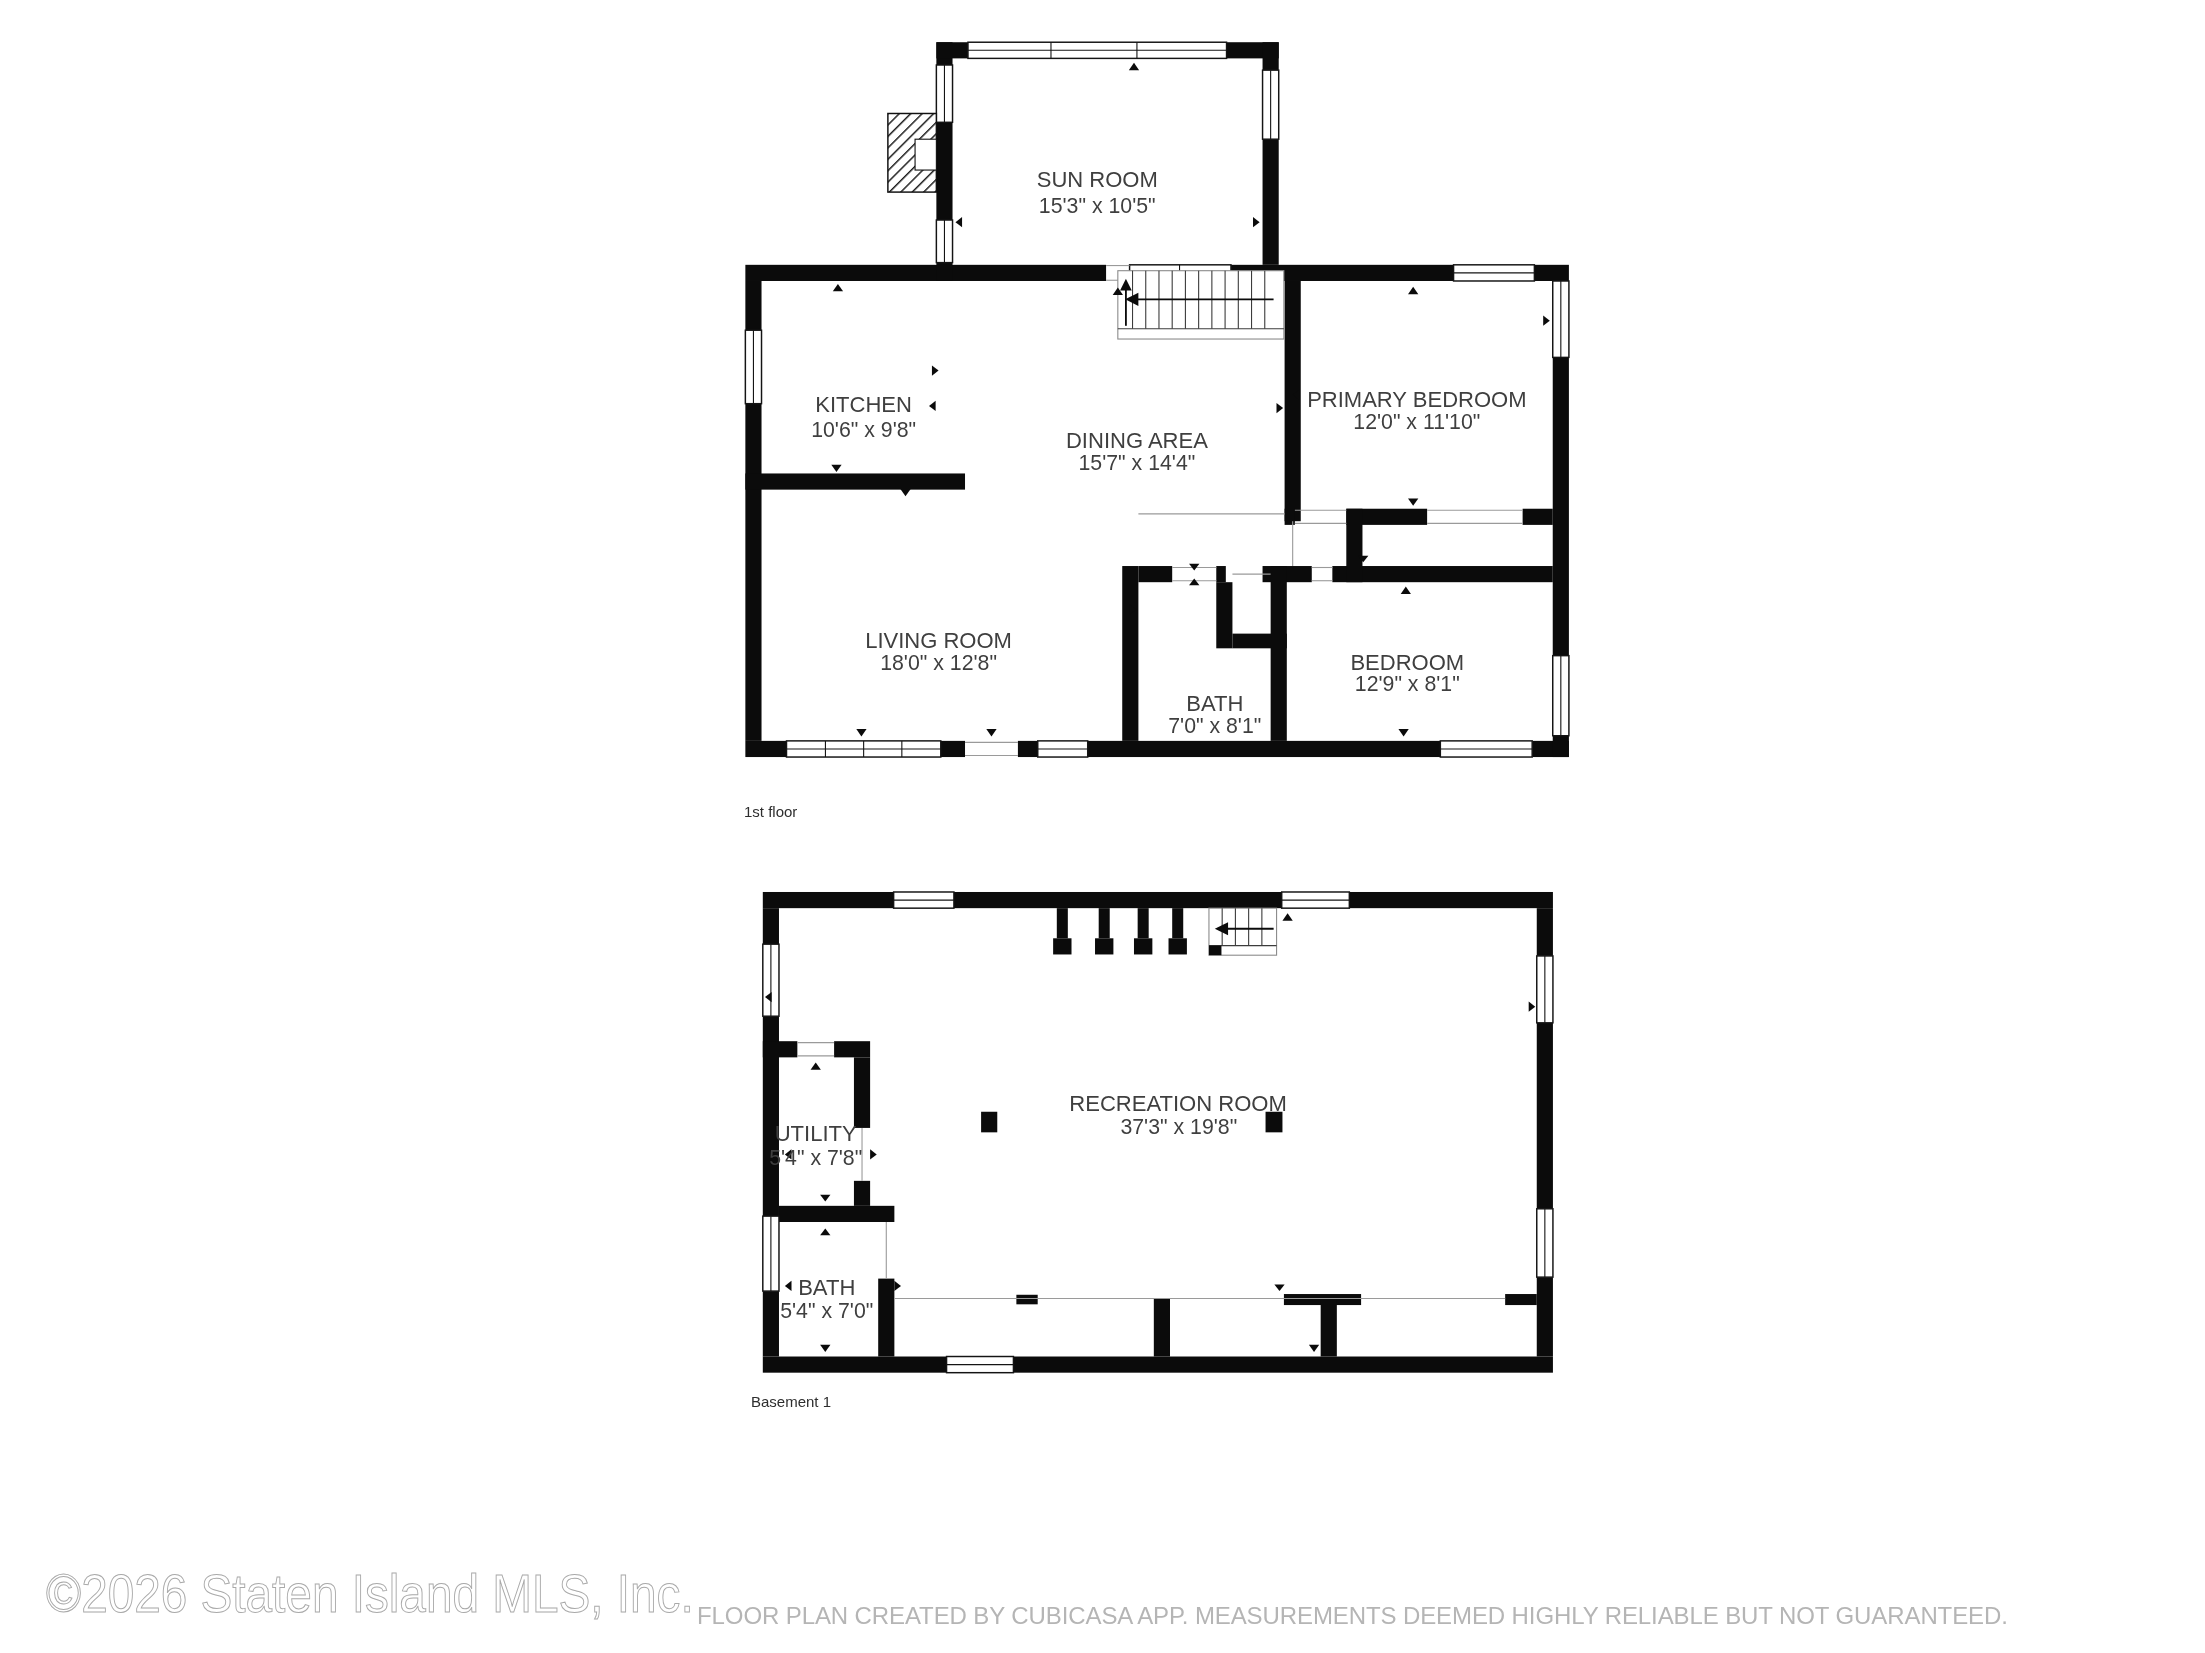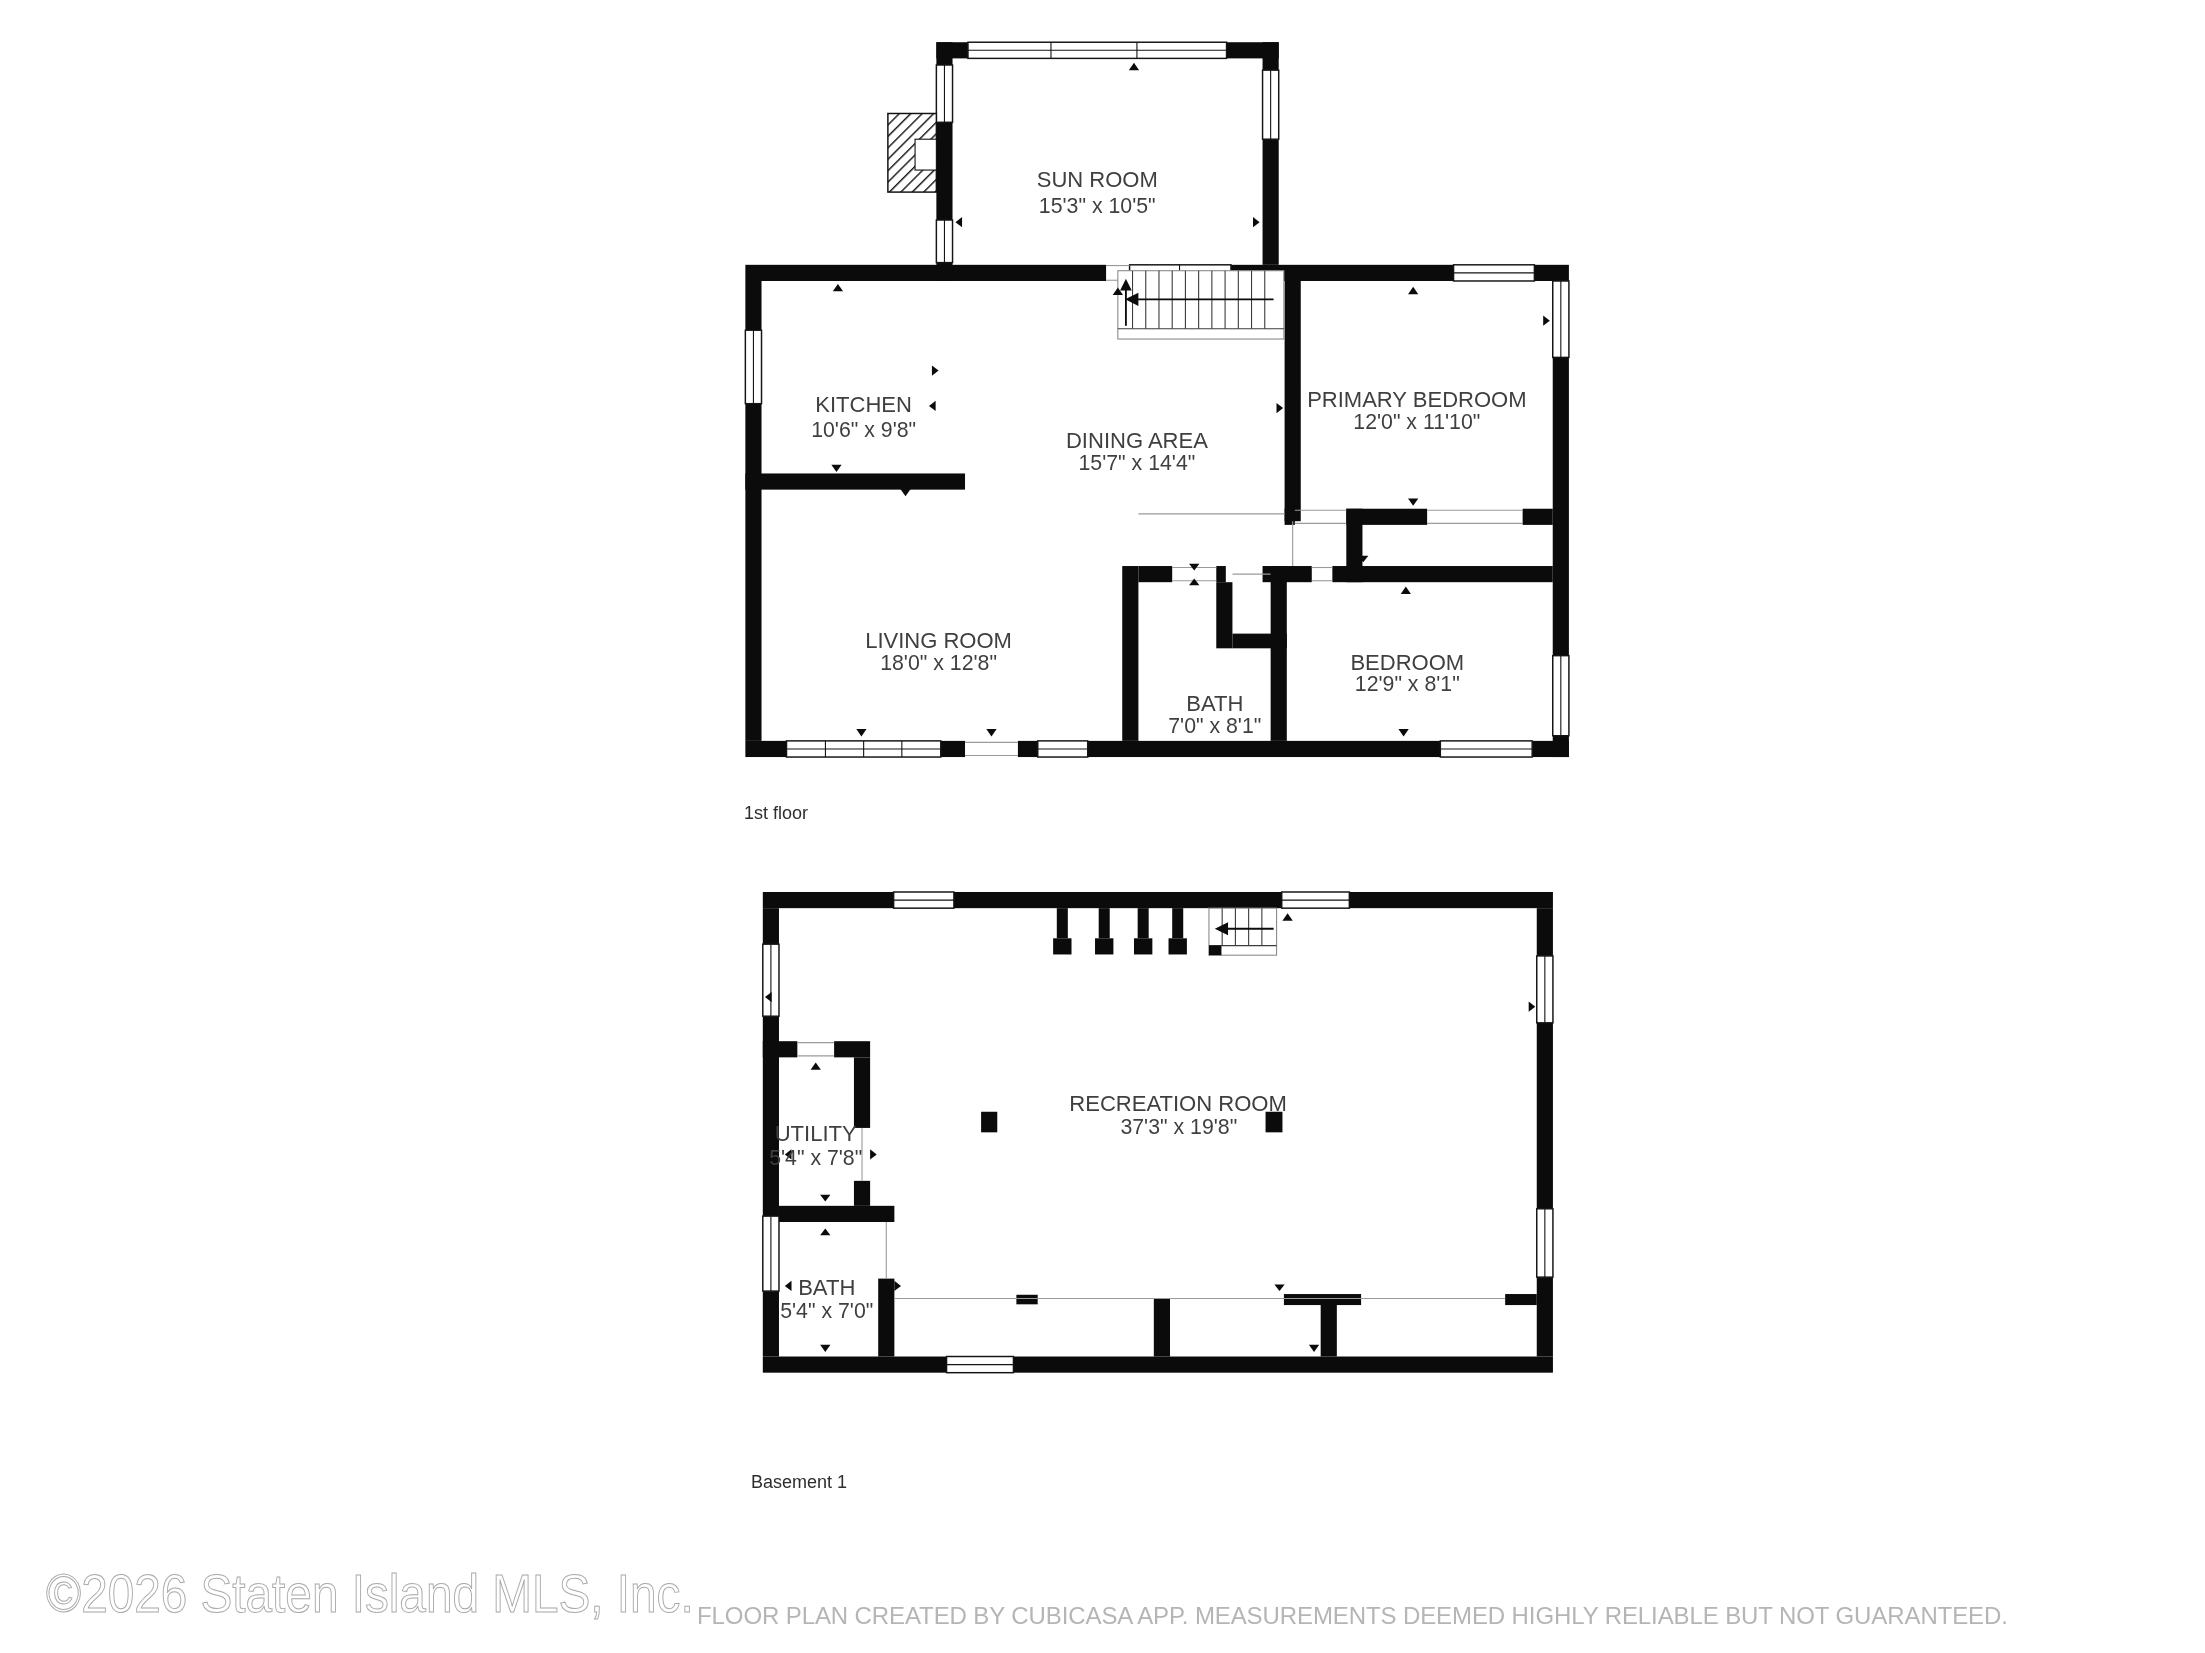--- a/index.html
+++ b/index.html
@@ -9,21 +9,21 @@
   .w{fill:var(--wall,#0b0b0b);}
   .win{fill:#ffffff;stroke:#141414;stroke-width:2px;}
   .wl{stroke:#141414;stroke-width:1.5px;}
   .thin{stroke:#9a9a9a;stroke-width:1.5px;fill:none;}
   .stairbox{stroke:#8c8c8c;stroke-width:1.5px;fill:#fff;}
   .tread{stroke:#3c3c3c;stroke-width:1.5px;}
   .arrow{stroke:#0b0b0b;stroke-width:2.5px;fill:none;}
   .m{fill:#0b0b0b;}
   text.rn{font-size:30px;fill:var(--label-text,#3f3f3f);text-anchor:middle;}
   text.rd{font-size:29px;fill:var(--label-text,#3f3f3f);text-anchor:middle;}
-  .floorlabel{position:absolute;font-size:18px;color:var(--floor-label-text,#2e2e2e);white-space:nowrap;}
+  .floorlabel{position:absolute;font-size:15px;color:var(--floor-label-text,#2e2e2e);white-space:nowrap;}
   .watermark{position:absolute;font-size:53px;color:#ffffff;
              -webkit-text-stroke:1px var(--watermark-outline,#a9a9a9);
              letter-spacing:0px;transform:scaleX(.9);transform-origin:left top;white-space:nowrap;}
   .disclaimer{position:absolute;font-size:24px;color:var(--disclaimer-text,#b5b5b5);
               letter-spacing:-0.1px;white-space:nowrap;}
 </style>
 </head>
 <body>
 
 <div class="page">
@@ -305,19 +305,19 @@
     <g>
       <text class="rn" x="608" y="332">RECREATION ROOM</text>
       <text class="rd" x="609" y="363">37'3" x 19'8"</text>
       <text class="rn" x="115" y="373">UTILITY</text>
       <text class="rd" x="115" y="405">5'4" x 7'8"</text>
       <text class="rn" x="130" y="582">BATH</text>
       <text class="rd" x="130" y="614">5'4" x 7'0"</text>
     </g>
   </svg>
 
-  <div class="floorlabel" style="left:711px;top:1472px;">Basement 1</div>
+  <div class="floorlabel" style="left:711px;top:1393px;">Basement 1</div>
 
   <div class="watermark" style="left:5.9px;top:1563px;">©2026 Staten Island MLS, Inc.</div>
   <div class="disclaimer" style="left:657px;top:1602px;">FLOOR PLAN CREATED BY CUBICASA APP. MEASUREMENTS DEEMED HIGHLY RELIABLE BUT NOT GUARANTEED.</div>
 
 </div>
 
 
 </body></html>

